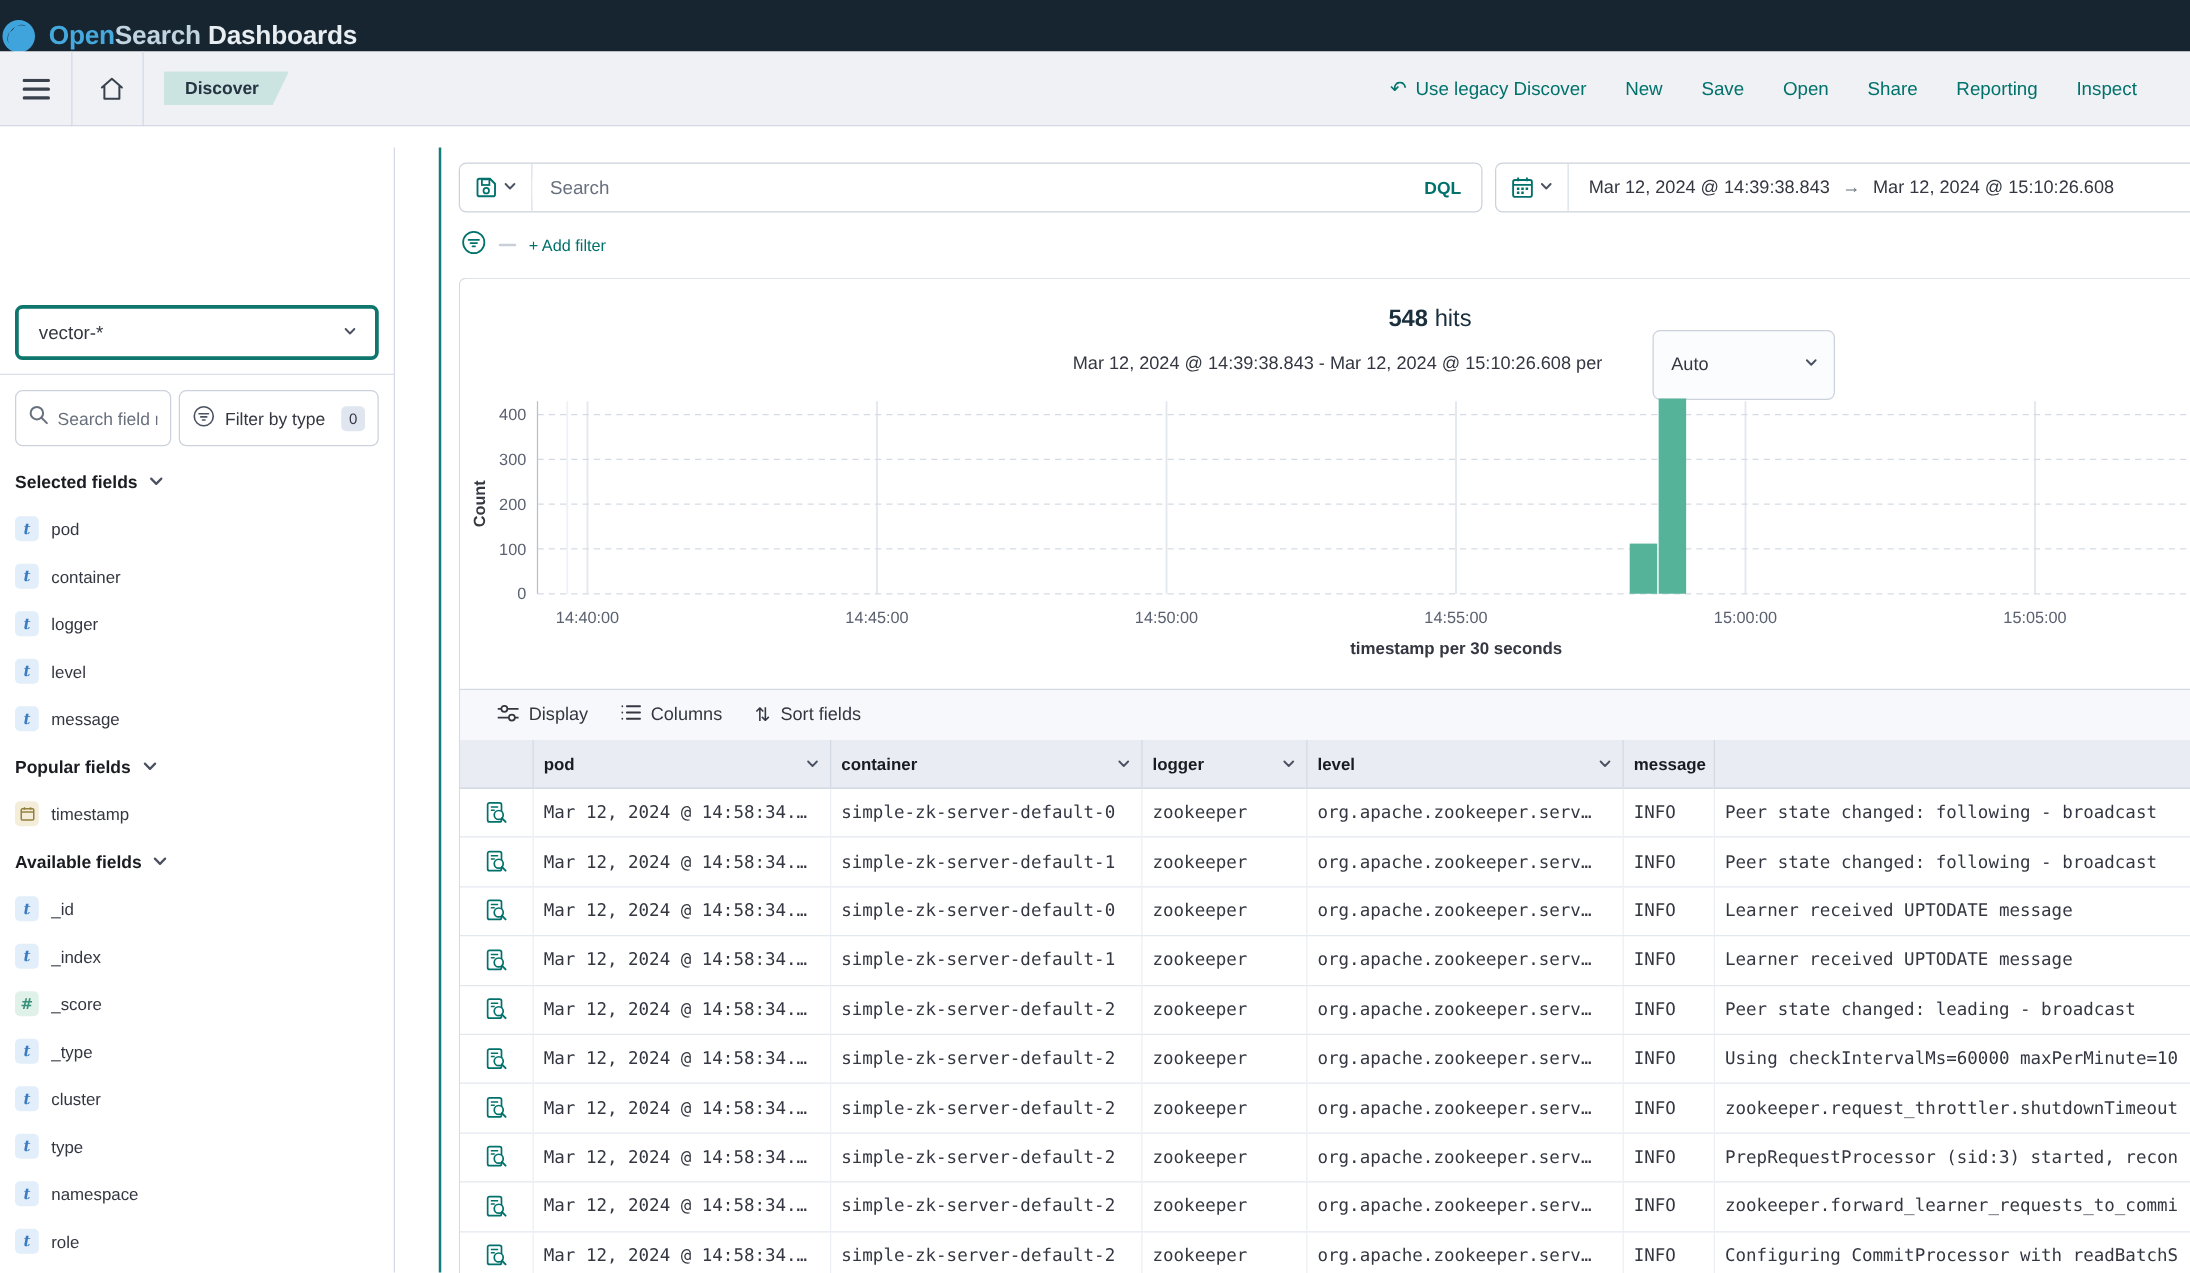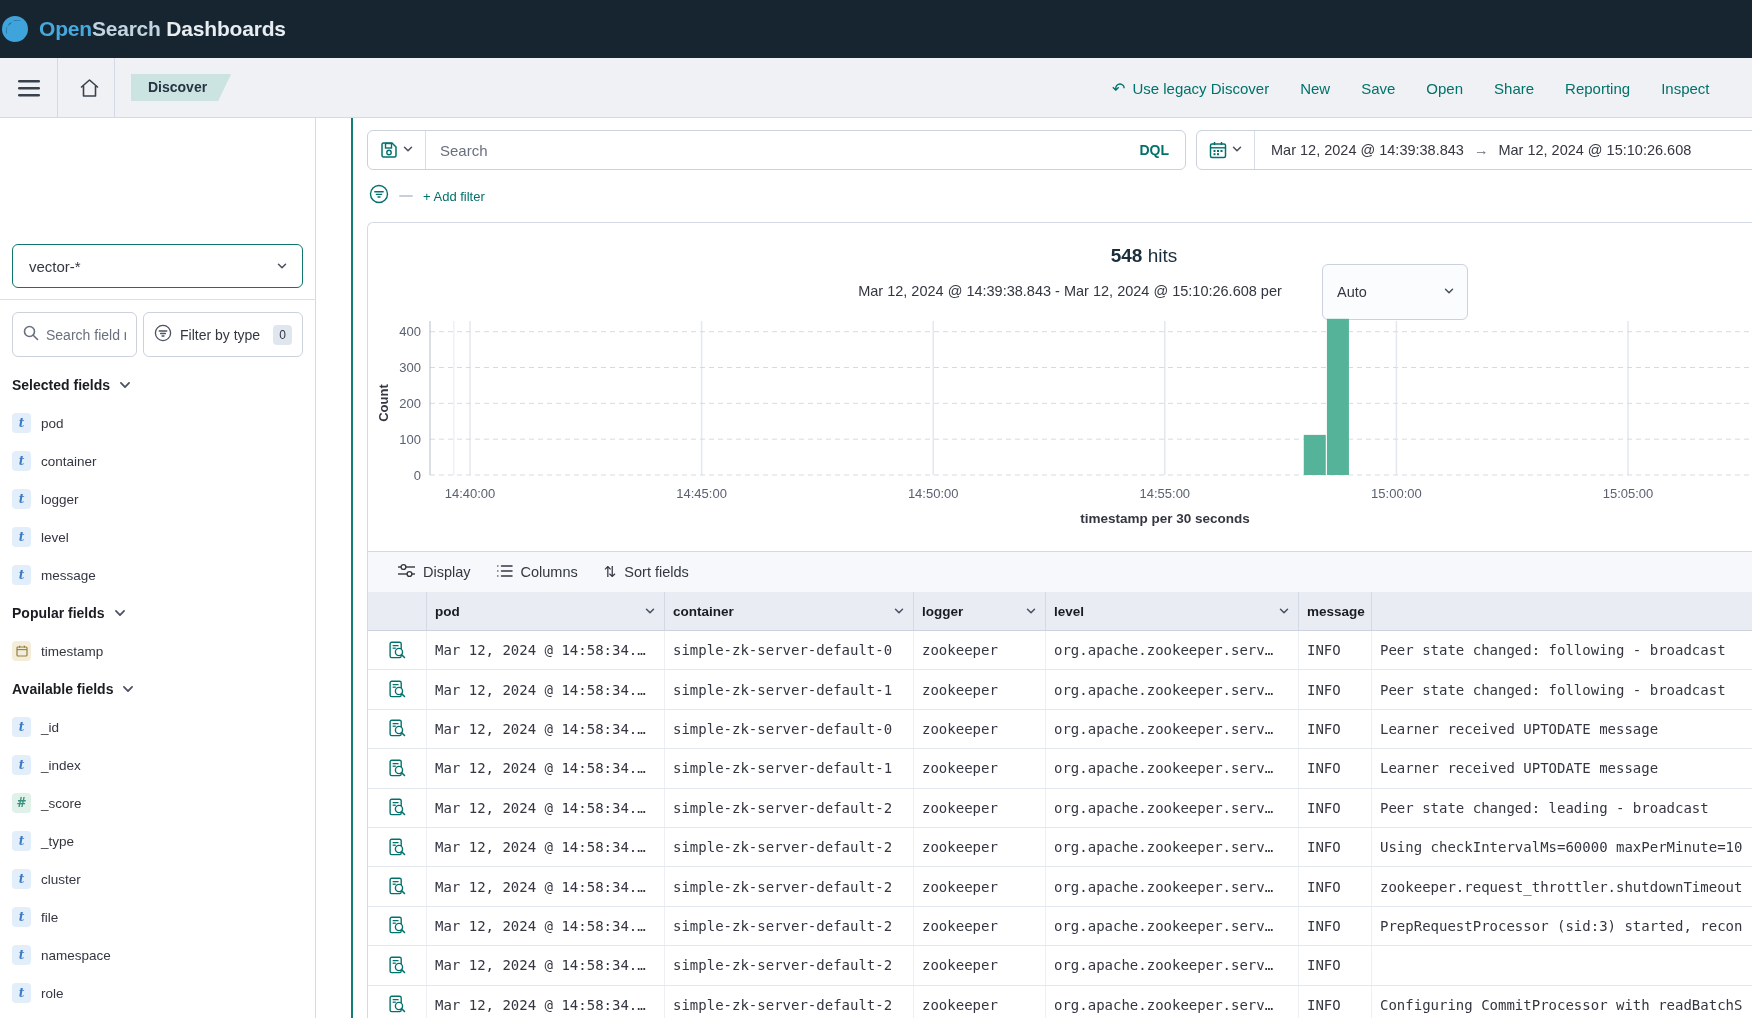--- a/index.html
+++ b/index.html
@@ -5,35 +5,35 @@
   * { margin:0; padding:0; box-sizing:border-box; }
   html,body { width:1752px; height:1018px; overflow:hidden; background:#fff;
     font-family:"Liberation Sans", sans-serif; color:#343741; }
   
   #topbar { position:absolute; left:0; top:0; width:1752px; height:58px; background:#172530;
     display:flex; align-items:center; }
   .brand { display:flex; align-items:center; gap:9px; }
   .brand-text { font-size:21px; font-weight:bold; letter-spacing:-0.2px; }
   .b-open { color:#46a9de; } .b-search { color:#c2d4e0; } .b-dash { color:#e8edf2; }
   
-  #navbar { position:absolute; left:0; top:58px; width:1752px; height:60px; background:#eff1f4;
+  #navbar { position:absolute; left:0; top:41px; width:1752px; height:60px; background:#eff1f4;
     border-bottom:1px solid #d3dae6; }
   .nav-ic { position:absolute; top:0; height:60px; display:flex; align-items:center; justify-content:center; cursor:pointer; background:none; border:none; }
   #hamburger { left:12px; width:34px; }
   #homebtn { left:72px; width:34px; }
   .vdiv { position:absolute; top:0; width:1px; height:60px; background:#d3dae6; }
   #crumb { position:absolute; left:131px; top:16px; height:27px; line-height:27px;
     background:#cbe3e1; color:#253342; font-size:14px; font-weight:600;
     padding:0 24px 0 17px; clip-path:polygon(0 0,100% 0,calc(100% - 13px) 100%,0 100%); cursor:pointer;}
   #nav-actions { position:absolute; left:1112px; top:0; height:60px; display:flex; align-items:center; gap:31px; white-space:nowrap; }
   .nav-act { color:#00716b; font-size:15px; cursor:pointer; display:flex; align-items:center; gap:7px; background:none; border:none; font-family:inherit; }
   
   #sidebar { position:absolute; left:0; top:118px; width:316px; bottom:0; background:#fff;
     border-right:1px solid #d3dae6; padding:126px 12px 0 12px; }
-  #index-select { height:44px; border:1px solid #0f766e; border-radius:6px; background:#fff;
+  #index-select { height:44px; border:3px solid #0f766e; border-radius:6px; background:#fff;
     display:flex; align-items:center; padding:0 14px 0 16px; font-size:15px; cursor:pointer; }
   #index-select .grow { flex:1; }
   .side-div { margin:11px -12px 0 -12px; border-top:1px solid #d9dfe8; }
   #field-tools { margin-top:12px; display:flex; gap:6px; }
   #field-search { width:125px; height:45px; border:1px solid #cbd2dc; border-radius:6px;
     display:flex; align-items:center; padding:0 6px 0 10px; gap:7px; background:#fff; }
   #field-search input { border:none; outline:none; width:80px; font-size:14px; font-family:inherit; color:#343741; }
   #field-search input::placeholder { color:#69707d; }
   #filter-type { flex:1; height:45px; border:1px solid #cbd2dc; border-radius:6px; background:#fff;
     display:flex; align-items:center; gap:8px; padding:0 10px; font-size:14px; cursor:pointer; }
@@ -258,21 +258,21 @@
       <div class="f-row">
         <span class="tok tok-s">t</span>
         <span class="f-label">_type</span>
       </div>
       <div class="f-row">
         <span class="tok tok-s">t</span>
         <span class="f-label">cluster</span>
       </div>
       <div class="f-row">
         <span class="tok tok-s">t</span>
-        <span class="f-label">file</span>
+        <span class="f-label">type</span>
       </div>
       <div class="f-row">
         <span class="tok tok-s">t</span>
         <span class="f-label">namespace</span>
       </div>
       <div class="f-row">
         <span class="tok tok-s">t</span>
         <span class="f-label">role</span>
       </div>
     </div>
@@ -598,20 +598,21 @@
                   <circle cx="10.4" cy="10.4" r="3.4" fill="#fff" stroke="#00716b" stroke-width="1.3"></circle>
                   <line x1="12.8" y1="12.8" x2="15.6" y2="15.6" stroke="#00716b" stroke-width="1.5" stroke-linecap="round"></line>
                 </svg>
               </button>
             </div>
             <div class="dcell">Mar 12, 2024 @ 14:58:34.…</div>
             <div class="dcell">simple-zk-server-default-2</div>
             <div class="dcell">zookeeper</div>
             <div class="dcell">org.apache.zookeeper.serv…</div>
             <div class="dcell">INFO</div>
+            <div class="dcell">zookeeper.forward_learner_requests_to_commi</div>
           </div>
           <div class="trow tgrid">
             <div class="dcell" style="padding:0">
               <button class="expand-btn">
                 <svg width="19" height="19" viewBox="0 0 18 18">
                   <rect x="2" y="1.2" width="10.5" height="14.5" rx="1.5" fill="none" stroke="#00716b" stroke-width="1.3"></rect>
                   <line x1="4.4" y1="4.4" x2="10" y2="4.4" stroke="#00716b" stroke-width="1.2"></line>
                   <line x1="4.4" y1="6.8" x2="7.4" y2="6.8" stroke="#00716b" stroke-width="1.2"></line>
                   <circle cx="10.4" cy="10.4" r="3.4" fill="#fff" stroke="#00716b" stroke-width="1.3"></circle>
                   <line x1="12.8" y1="12.8" x2="15.6" y2="15.6" stroke="#00716b" stroke-width="1.5" stroke-linecap="round"></line>

